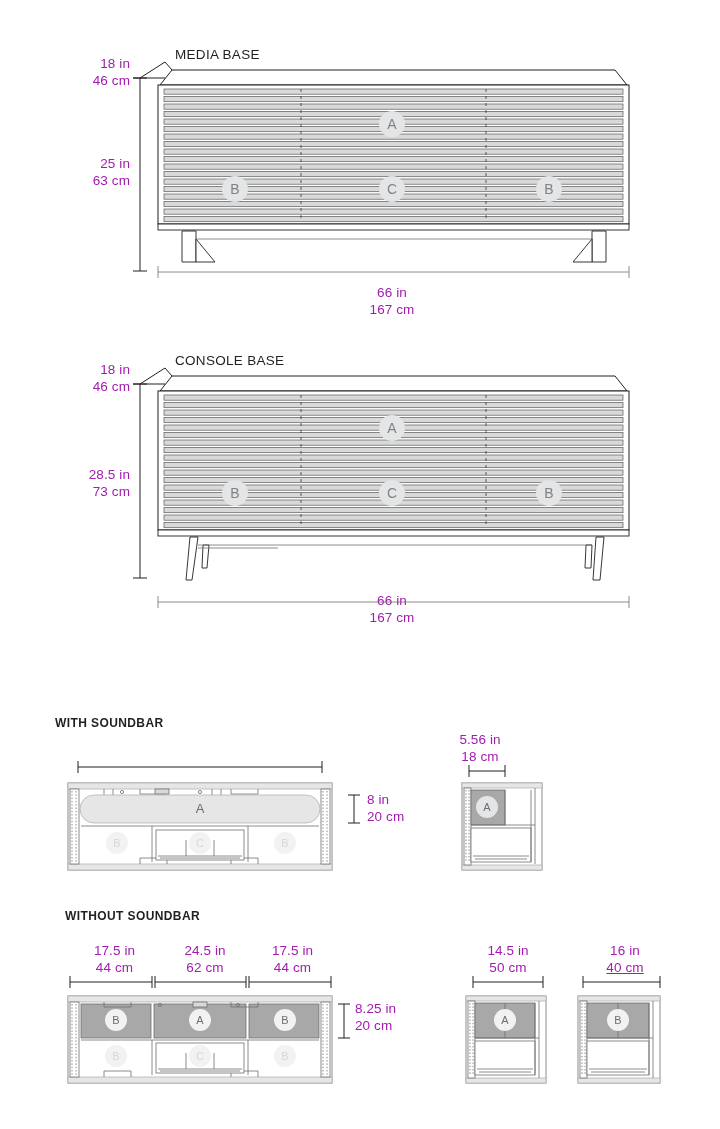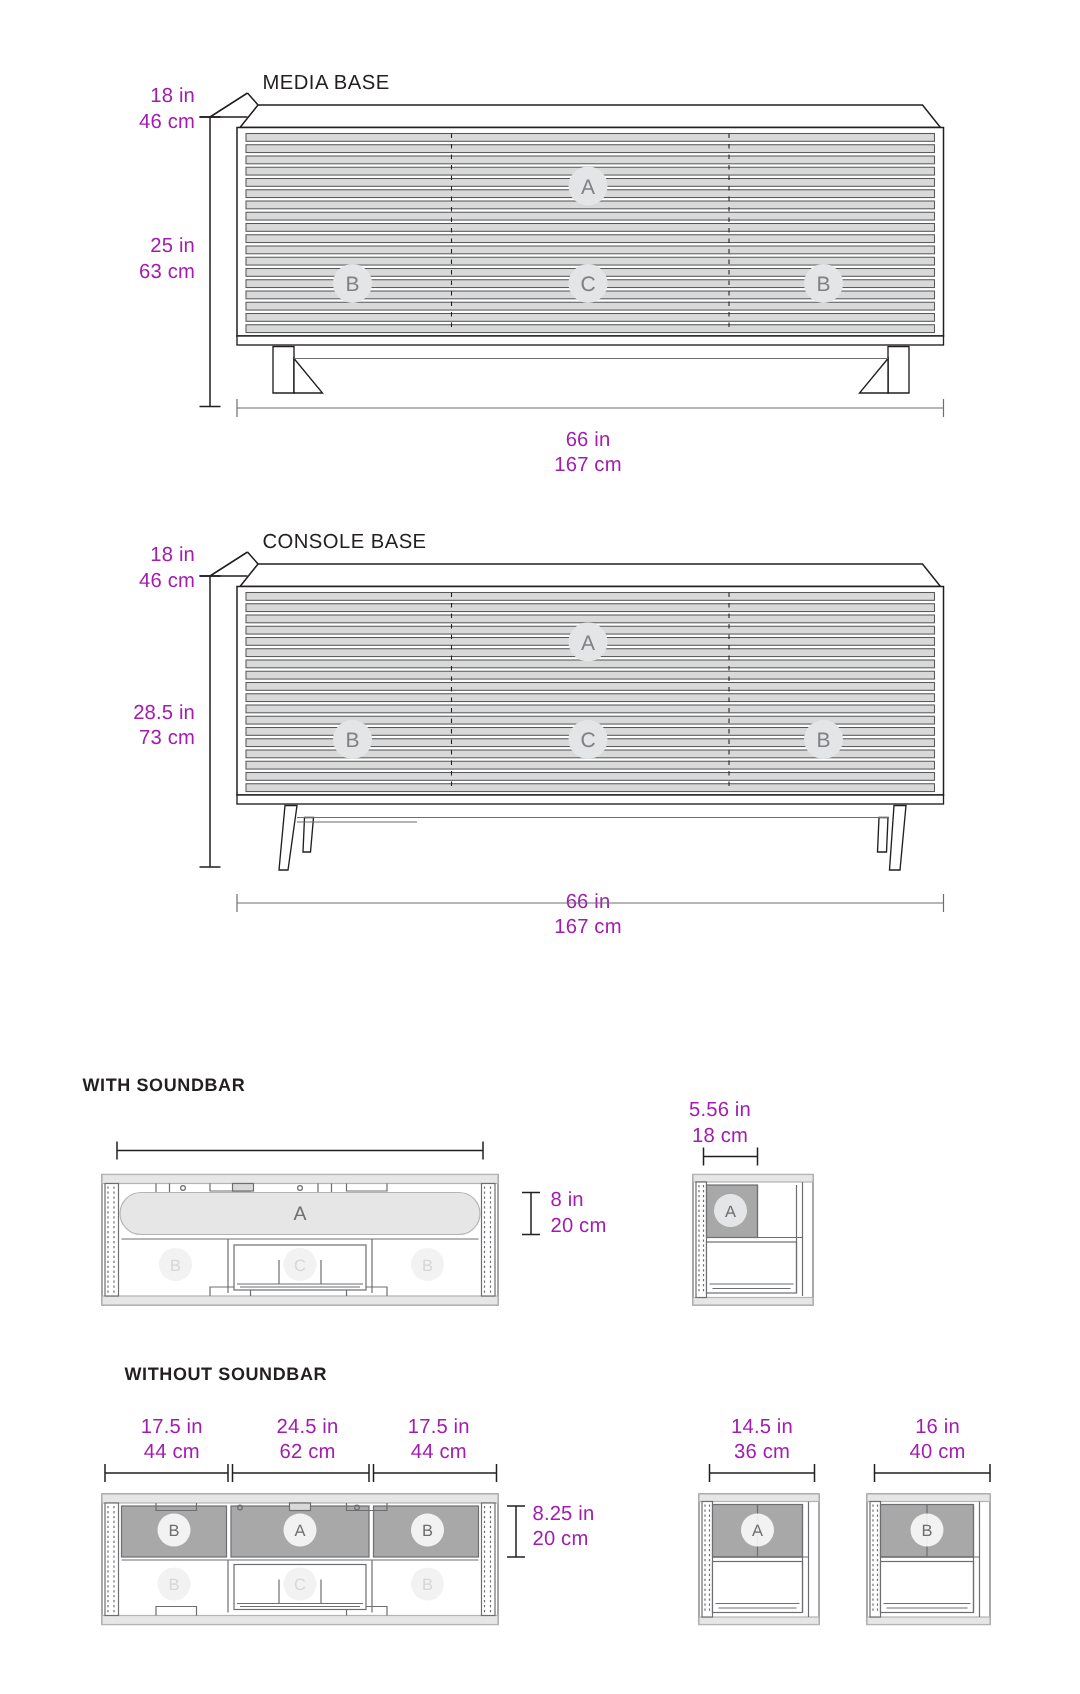--- a/index.html
+++ b/index.html
@@ -299,39 +299,39 @@
     <path class="lnt" d="M471 825 L535 825 M505 790 L505 825"></path>
     <rect class="whitefill" x="471" y="828" width="60" height="34"></rect>
     <path class="lnt" d="M531 790 L531 862 M535 788 L535 864"></path>
     <path class="lnt" d="M473 856 L529 856 M475 859 L527 859"></path>
     <g>
       <circle class="badge-bg-light" cx="487" cy="807" r="11"></circle>
       <text class="badge-txt-dark" x="487" y="811">A</text>
     </g>
   </svg>
 
-  <div class="section-head" style="left:65px; top:909px;margin-left:18px;">WITHOUT SOUNDBAR</div>
+  <div class="section-head" style="left:65px; top:909px;">WITHOUT SOUNDBAR</div>
 
   <div class="dim center" style="left:72px; top:942px; width:85px;">17.5 in</div>
   <div class="dim center" style="left:72px; top:959px; width:85px;">44 cm</div>
 
   <div class="dim center" style="left:160px; top:942px; width:90px;">24.5 in</div>
   <div class="dim center" style="left:160px; top:959px; width:90px;">62 cm</div>
 
   <div class="dim center" style="left:250px; top:942px; width:85px;">17.5 in</div>
   <div class="dim center" style="left:250px; top:959px; width:85px;">44 cm</div>
 
   <div class="dim" style="left:355px; top:1000px;">8.25 in</div>
   <div class="dim" style="left:355px; top:1017px;">20 cm</div>
 
   <div class="dim center" style="left:463px; top:942px; width:90px;">14.5 in</div>
-  <div class="dim center" style="left:463px; top:959px; width:90px;">36 cm</div>
+  <div class="dim center" style="left:463px; top:959px; width:90px;">50 cm</div>
 
   <div class="dim center" style="left:580px; top:942px; width:90px;">16 in</div>
-  <div class="dim center" style="left:580px; top:959px; width:90px;">40 cm</div>
+  <div class="dim center" style="left:580px; top:959px; width:90px;text-decoration:underline;">40 cm</div>
 
   <svg class="draw" style="left:0px; top:0px;" width="720" height="1129">
 
     <path class="ln" d="M70 982 L152 982 M70 976 L70 988 M152 976 L152 988
                         M155 982 L246 982 M155 976 L155 988 M246 976 L246 988
                         M249 982 L331 982 M249 976 L249 988 M331 976 L331 988"></path>
 
     <rect class="whitefill" x="68" y="996" width="264" height="87"></rect>
     <rect class="lightfill" x="68" y="996" width="264" height="6"></rect>
     <rect class="lightfill" x="68" y="1077" width="264" height="6"></rect>

